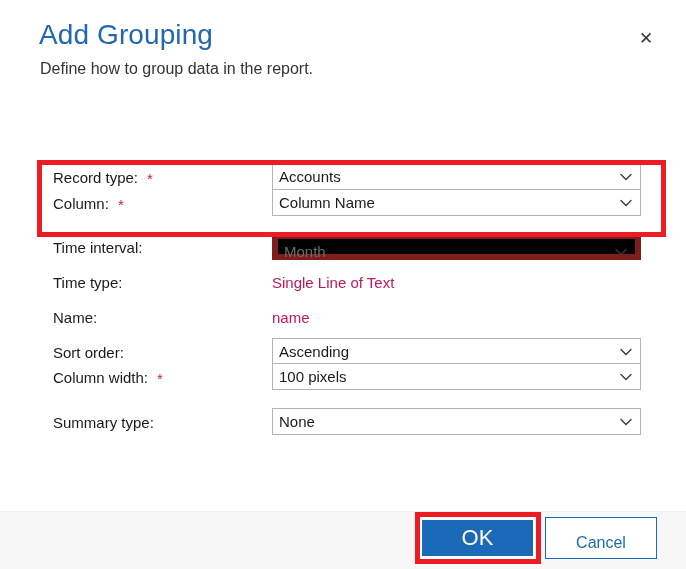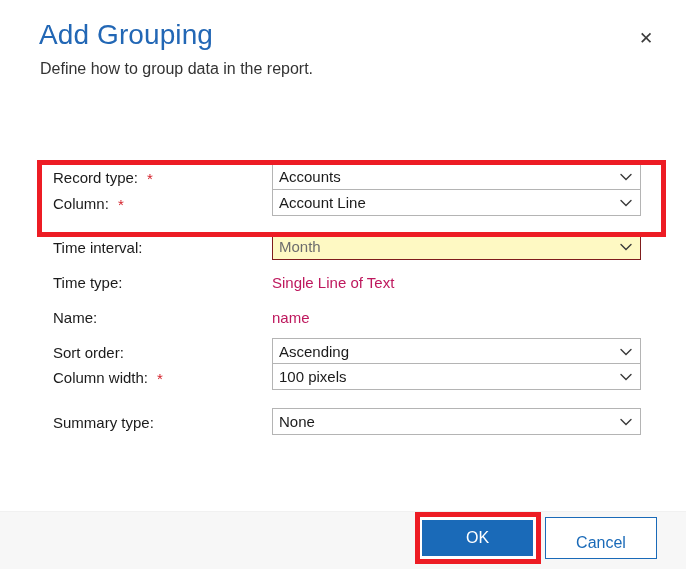--- a/index.html
+++ b/index.html
@@ -135,22 +135,22 @@
   }
   .dropdown .chev {
     position: absolute;
     right: 8px;
     top: 0;
     height: 25px;
     display: flex;
     align-items: center;
   }
   .dropdown.disabled {
-    background: #fef9c3;
-    border: 1px solid #7f1d1d;
+    background: #000000;
+    border: 6px solid #7f1d1d;
     cursor: default;
   }
   .dropdown.disabled .dd-text { color: #6d6d6d; }
 
   .static-value {
     position: absolute;
     left: 272px;
     top: 0;
     height: 34px;
     display: flex;
@@ -174,21 +174,21 @@
     position: absolute;
     left: 419px;
     top: 517px;
     width: 117px;
     height: 42px;
     box-sizing: border-box;
     background: #1a6ab8;
     border: 3px solid #ffffff;
     outline: 1px solid #83b4e0;
     color: #ffffff;
-    font-size: 16px;
+    font-size: 22px;
     font-family: "Liberation Sans", sans-serif;
     cursor: pointer;
     padding: 0;
   }
   .cancel-button {
     position: absolute;
     left: 545px;
     top: 517px;
     width: 112px;
     height: 42px;
@@ -246,21 +246,21 @@
               </svg>
             </span>
           </div>
         </div>
       </div>
       <div class="form-row" style="top: 26px; padding-left: 7px;">
         <div class="row-label">Column:</div>
         <div class="req-star" style="left: 118px;">*</div>
         <div class="control">
           <div class="dropdown">
-            <div class="dd-text">Account Line</div>
+            <div class="dd-text">Column Name</div>
             <span class="chev">
               <svg width="12" height="8" viewBox="0 0 12 8" fill="none">
                 <path d="M1 1.5 L6 6.5 L11 1.5" stroke="#3a3a3a" stroke-width="1.4" fill="none" stroke-linecap="round"></path>
               </svg>
             </span>
           </div>
         </div>
       </div>
       <div class="form-row" style="top: 70px;">
         <div class="row-label">Time interval:</div>

